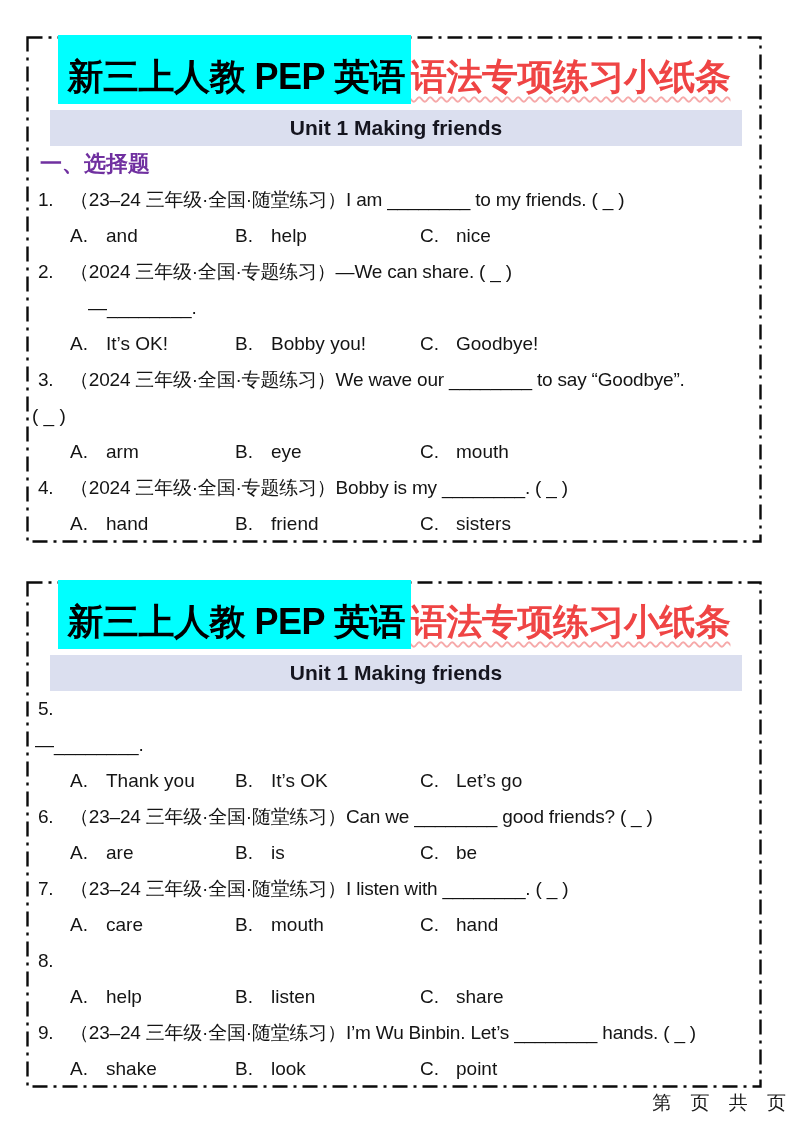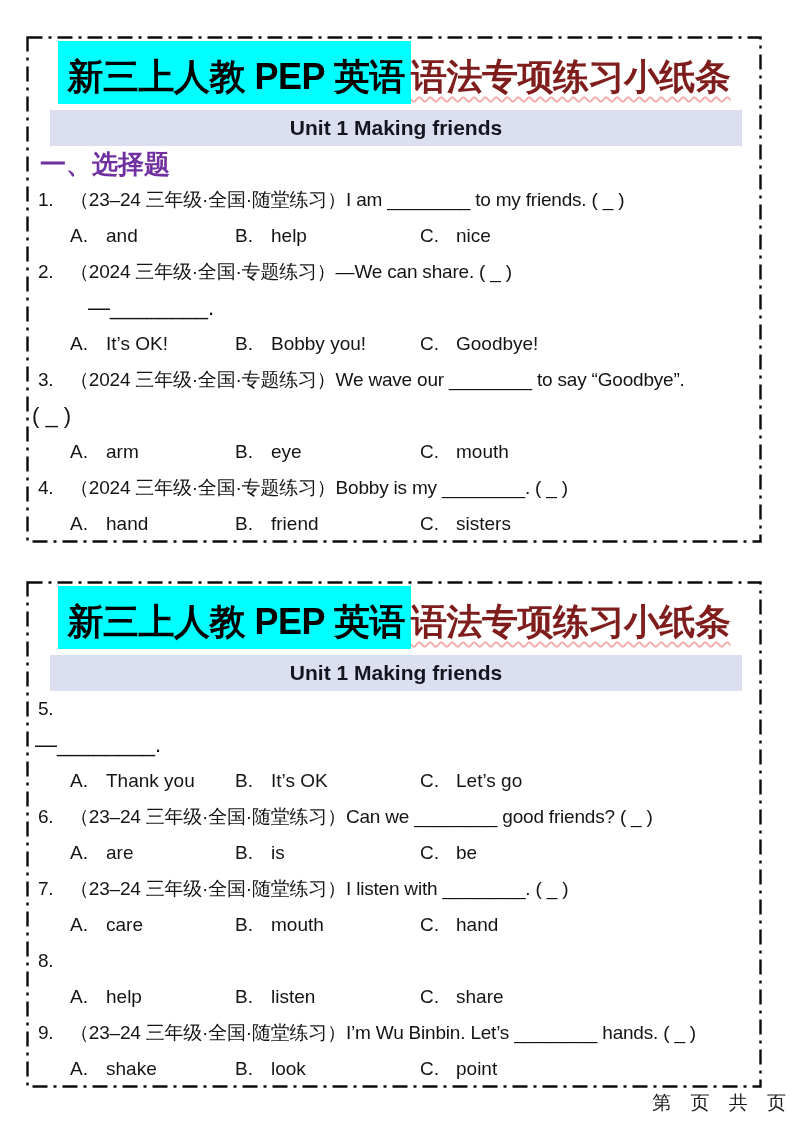--- a/index.html
+++ b/index.html
@@ -27,24 +27,24 @@
     text-align: center;
     font-size: 36px;
     font-weight: bold;
     letter-spacing: -0.5px;
     line-height: 58px;
     white-space: nowrap;
   }
   .title-hl {
     background: #00ffff;
     color: #000000;
-    padding: 15px 6px 7px 10px;
+    padding: 21px 6px 7px 10px;
   }
   .title-red {
-    color: #7f1d1d;
+    color: #ef4444;
     text-decoration: underline wavy #f6a9a9;
     text-decoration-thickness: 2px;
     text-underline-offset: 7px;
   }
   .unit-bar {
     margin: 4px 20px 0 24px;
     height: 36px;
     line-height: 36px;
     background: #dbdfef;
     text-align: center;
@@ -53,28 +53,28 @@
     color: #15151f;
   }
   .line {
     height: 36px;
     display: flex;
     align-items: center;
     white-space: nowrap;
   }
   .section-head {
     padding-left: 14px;
-    font-size: 26px;
+    font-size: 22px;
     font-weight: bold;
     color: #7030a0;
   }
   .q-row { padding-left: 12px; font-size: 19px; letter-spacing: -0.2px; }
   .q-num { display: inline-block; width: 32px; flex: 0 0 32px; }
   .q-stem { }
-  .cont-row { font-size: 22px; }
+  .cont-row { font-size: 19px; }
   .cont-q2 { padding-left: 62px; }
   .cont-q3 { padding-left: 6px; }
   .cont-q5 { padding-left: 9px; }
   .opts-row { position: relative; font-size: 19px; }
   .opt { position: absolute; top: 0; height: 36px; display: flex; align-items: center; }
   .opt-a { left: 44px; }
   .opt-b { left: 209px; }
   .opt-c { left: 394px; }
   .opt-label { display: inline-block; width: 36px; }
   .footer {

